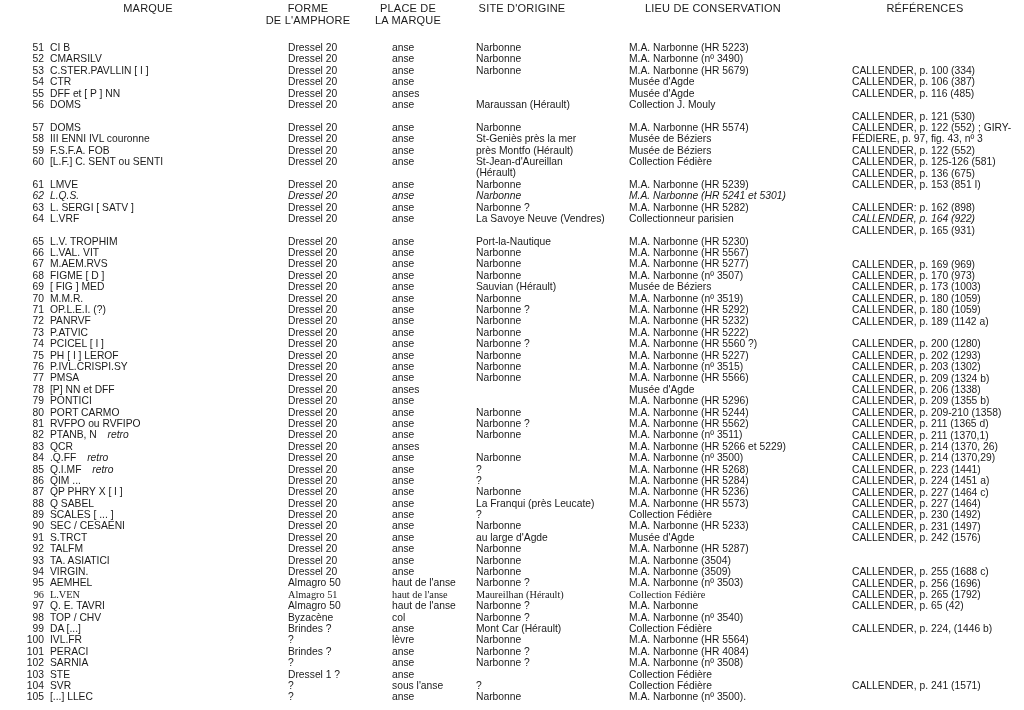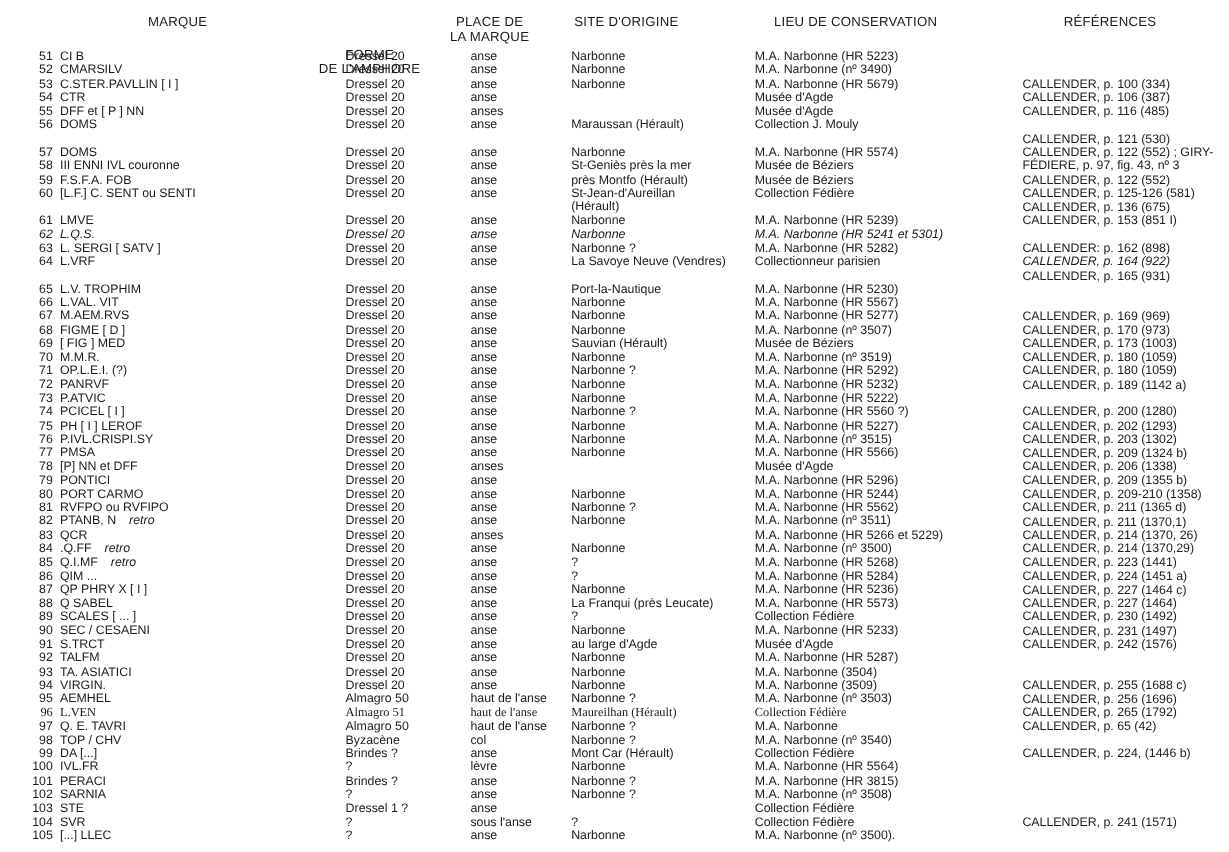--- a/index.html
+++ b/index.html
@@ -1,37 +1,37 @@
 <!DOCTYPE html>
 <html><head>
 <meta charset="utf-8">
 <style>
   html, body { margin: 0; padding: 0; background: #ffffff; }
   body { width: 1024px; height: 710px; overflow: hidden; font-family: "Liberation Sans", sans-serif; color: #1a1a1a; position: relative; }
-  .hdr { position: absolute; top: 13px; font-size: 11px; line-height: 12px; text-align: center; letter-spacing: 0.2px; }
+  .hdr { position: absolute; top: 2px; font-size: 11px; line-height: 12px; text-align: center; letter-spacing: 0.2px; }
   .hdr span { display: block; }
   #rows { position: absolute; left: 16px; top: 42px; width: 1024px; }
   .row { position: relative; font-size: 10.3px; line-height: 11.4px; }
   .cell { position: absolute; top: 0; white-space: nowrap; }
   .c-num { left: 6px; width: 22px; text-align: right; }
   .c-marque { left: 34px; }
   .c-forme { left: 272px; }
   .c-place { left: 376px; }
   .c-site { left: 460px; white-space: pre-line; }
   .c-lieu { left: 613px; }
   .c-ref { left: 836px; white-space: pre-line; margin-top: 23px; }
   .retro { font-style: italic; }
 </style>
 </head>
 <body>
 
 <div class="hdr" style="left:108px;width:80px;">
   <span>MARQUE</span>
 </div>
-<div class="hdr" style="left:258px;width:100px;margin-top:27px;">
+<div class="hdr" style="left:258px;width:100px;">
   <span>FORME</span>
   <span>DE L'AMPHORE</span>
 </div>
 <div class="hdr" style="left:368px;width:80px;">
   <span>PLACE DE</span>
   <span>LA MARQUE</span>
 </div>
 <div class="hdr" style="left:462px;width:120px;">
   <span>SITE  D'ORIGINE</span>
 </div>
@@ -493,21 +493,21 @@
       <span class="cell c-site"><span>Narbonne</span></span>
       <span class="cell c-lieu"><span>M.A. Narbonne (HR 5564)</span></span>
       <span class="cell c-ref"><span></span></span>
     </div>
     <div class="row" style="height: 11.4px;">
       <span class="cell c-num"><span>101</span></span>
       <span class="cell c-marque"><span>PERACI</span></span>
       <span class="cell c-forme"><span>Brindes ?</span></span>
       <span class="cell c-place"><span>anse</span></span>
       <span class="cell c-site"><span>Narbonne ?</span></span>
-      <span class="cell c-lieu"><span>M.A. Narbonne (HR 3815)</span></span>
+      <span class="cell c-lieu"><span>M.A. Narbonne (HR 4084)</span></span>
       <span class="cell c-ref"><span></span></span>
     </div>
     <div class="row" style="height: 11.4px;">
       <span class="cell c-num"><span>102</span></span>
       <span class="cell c-marque"><span>SARNIA</span></span>
       <span class="cell c-forme"><span>      ?</span></span>
       <span class="cell c-place"><span>anse</span></span>
       <span class="cell c-site"><span>Narbonne ?</span></span>
       <span class="cell c-lieu"><span>M.A. Narbonne (nº 3508)</span></span>
       <span class="cell c-ref"><span>CALLENDER, p. 241 (1571)</span></span>

